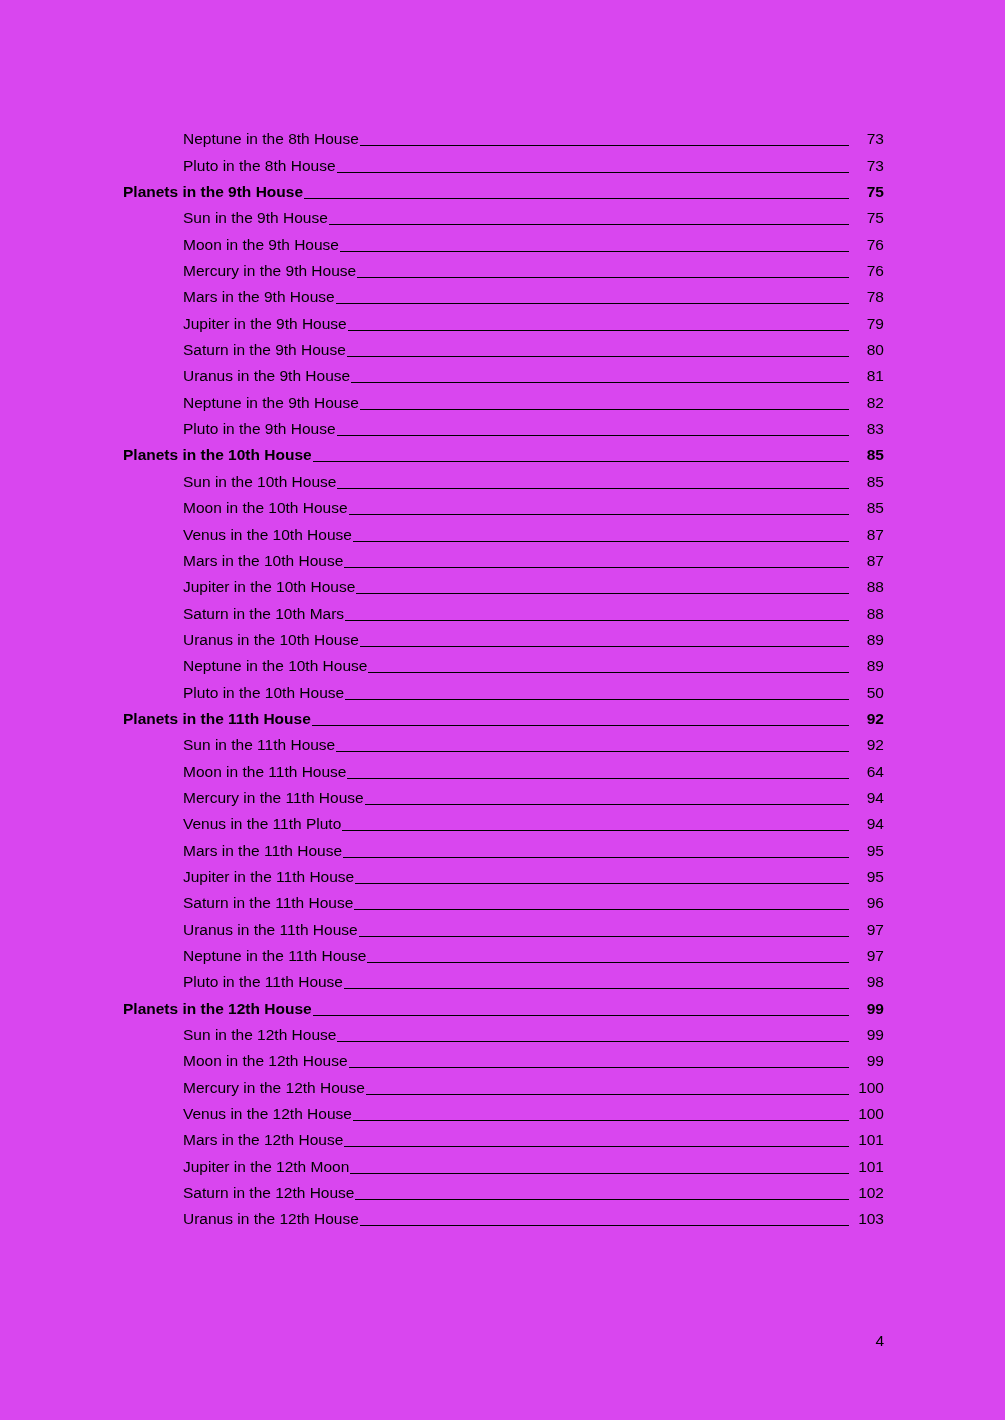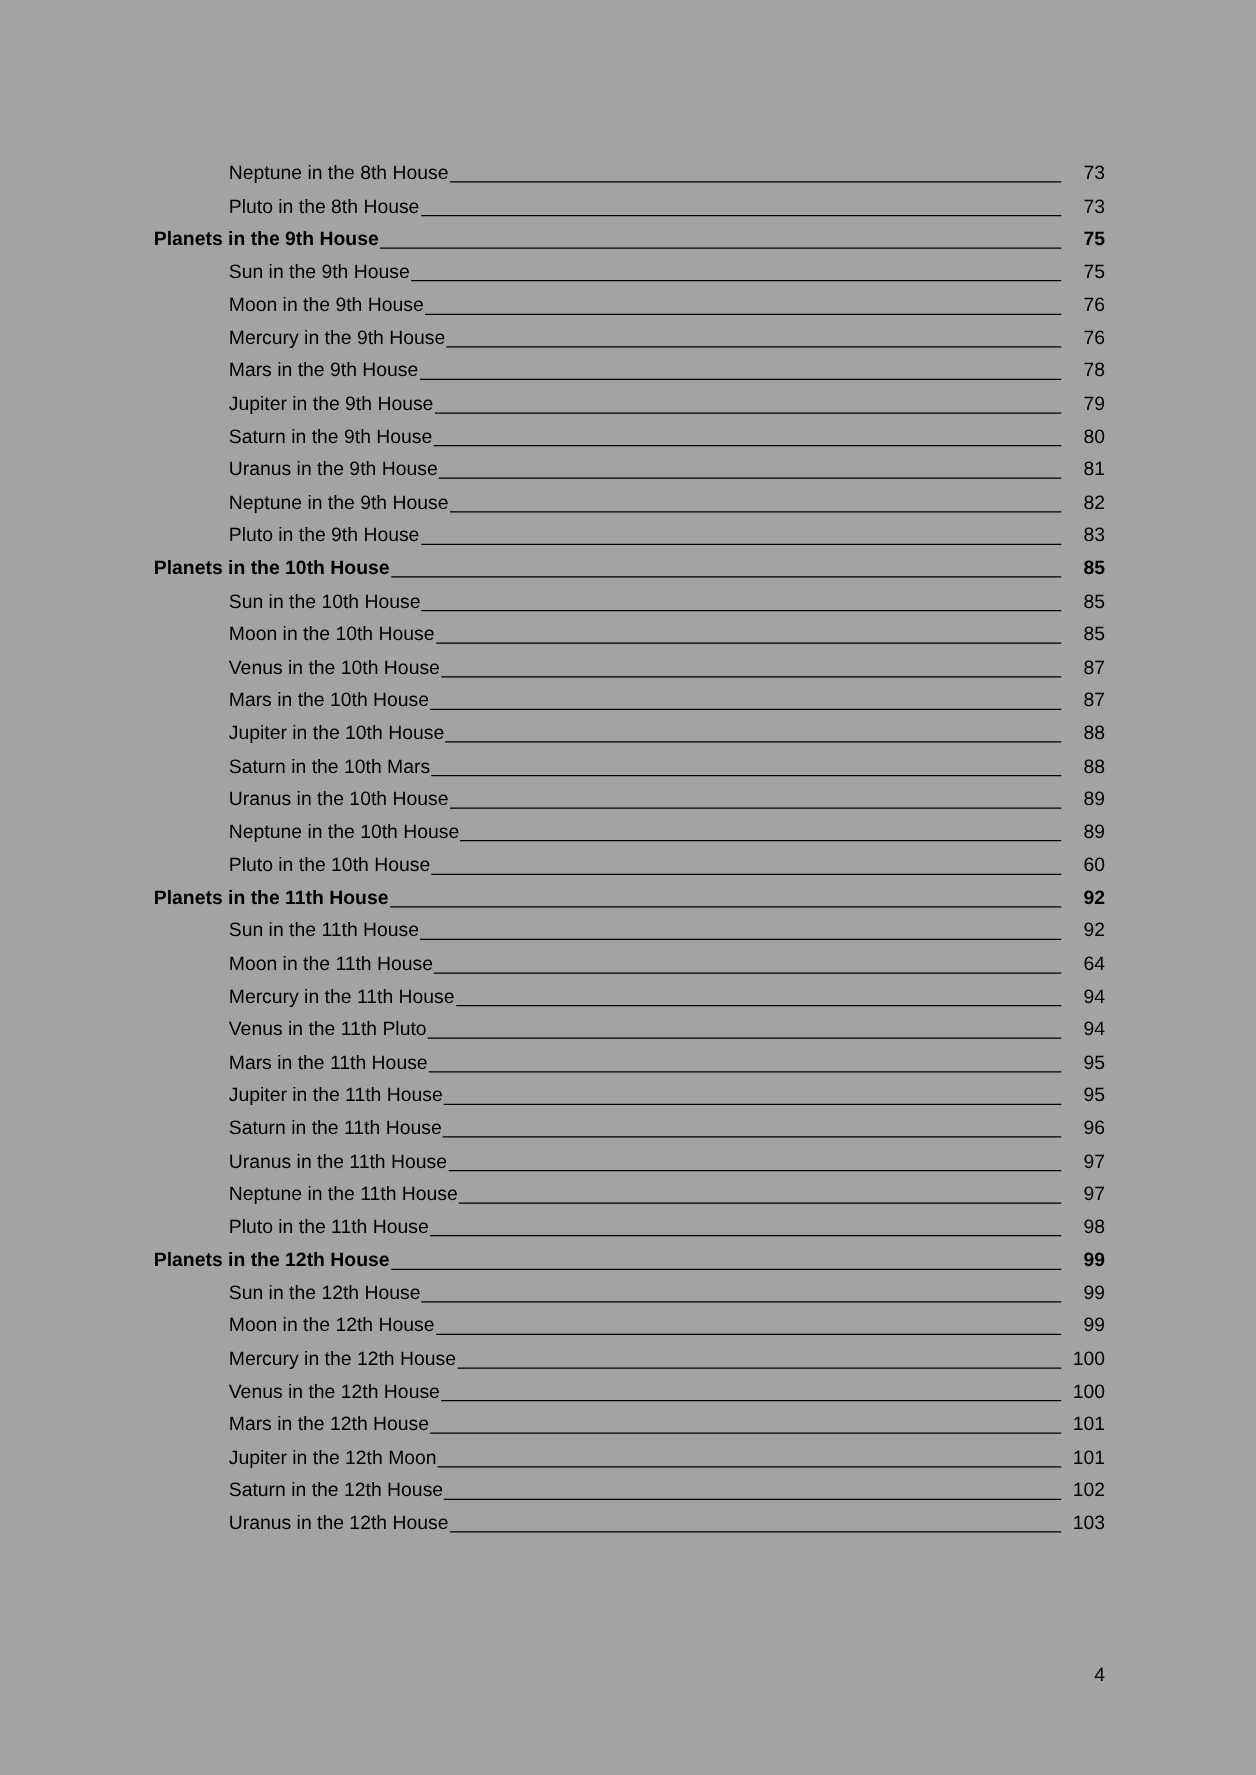--- a/index.html
+++ b/index.html
@@ -5,21 +5,21 @@
   * { margin: 0; padding: 0; box-sizing: border-box; }
   html, body {
     background: #ffffff;
     font-family: "Liberation Sans", sans-serif;
     color: #000000;
   }
   .page {
     position: relative;
     width: 1005px;
     height: 1420px;
-    background: #a3a3a3;
+    background: #d946ef;
     overflow: hidden;
   }
   .toc {
     position: absolute;
     top: 124px;
     left: 123px;
     right: 121px;
   }
   .toc-row {
     display: flex;
@@ -173,21 +173,21 @@
         <span class="toc-page">89</span>
       </div>
       <div class="toc-row level-2">
         <span class="toc-label">Neptune in the 10th House</span>
         <span class="toc-leader"></span>
         <span class="toc-page">89</span>
       </div>
       <div class="toc-row level-2">
         <span class="toc-label">Pluto in the 10th House</span>
         <span class="toc-leader"></span>
-        <span class="toc-page">60</span>
+        <span class="toc-page">50</span>
       </div>
       <div class="toc-row level-1">
         <span class="toc-label">Planets in the 11th House</span>
         <span class="toc-leader"></span>
         <span class="toc-page">92</span>
       </div>
       <div class="toc-row level-2">
         <span class="toc-label">Sun in the 11th House</span>
         <span class="toc-leader"></span>
         <span class="toc-page">92</span>

